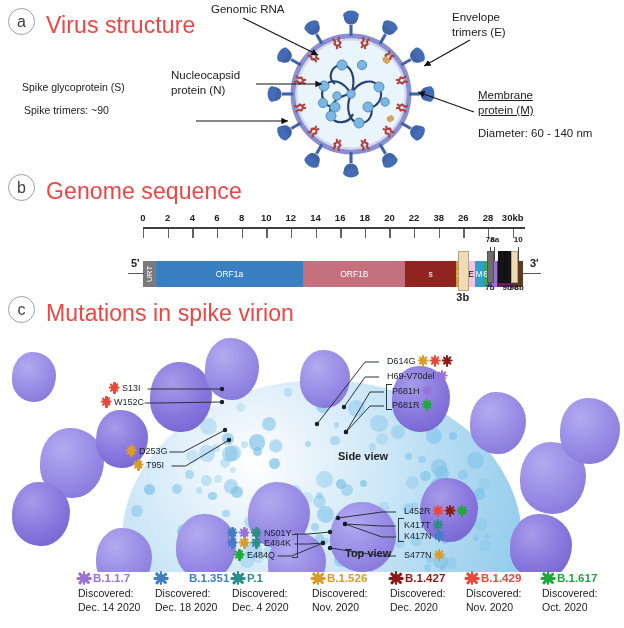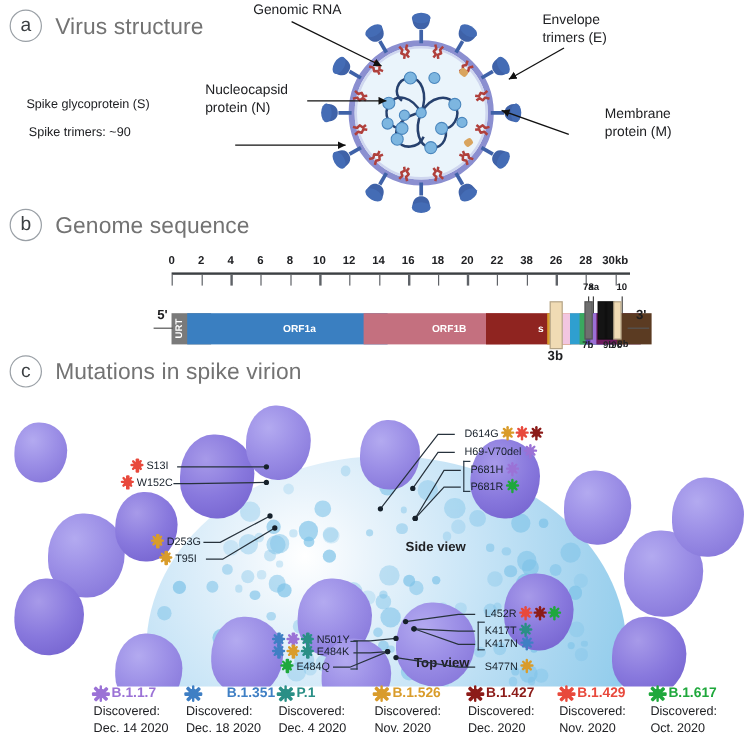--- a/index.html
+++ b/index.html
@@ -4,33 +4,33 @@
 <style>
   html,body{margin:0;padding:0;background:#ffffff;}
   body{width:624px;height:628px;position:relative;overflow:hidden;
        font-family:"Liberation Sans","DejaVu Sans",sans-serif;color:#1d1d1f;}
   .abs{position:absolute;}
   .panel-letter{
     width:25px;height:25px;border-radius:50%;border:1.2px solid #9aa0a6;
     display:flex;align-items:center;justify-content:center;
     font-size:16px;color:#3c4043;background:#fff;
   }
-  .panel-title{font-size:19px;color:#737373;letter-spacing:.1px;}
+  .panel-title{font-size:23px;color:#ef4444;letter-spacing:.1px;}
   .small-txt{font-size:10.5px;color:#202124;line-height:13.5px;}
   .mid-txt{font-size:11.5px;color:#202124;line-height:15px;}
 
   
   .virus-wrap{width:172px;height:172px;}
   
   .axis-line{height:1.6px;background:#3c4043;}
   .tick{position:absolute;width:1.4px;height:9px;background:#5f6368;top:0;}
   .ticknum{position:absolute;font-size:9.5px;font-weight:bold;color:#202124;
            transform:translateX(-50%);white-space:nowrap;}
   .gene{position:absolute;top:0;height:100%;display:flex;align-items:center;
-        justify-content:center;color:#fff;font-size:8.5px;font-weight:bold;padding-left:20px;}
+        justify-content:center;color:#fff;font-size:8.5px;font-weight:normal;}
   .dropbox{position:absolute;}
   .droplbl{position:absolute;font-size:8px;font-weight:bold;color:#202124;
            transform:translateX(-50%);white-space:nowrap;}
   .droplbl.big{font-size:11px;}
 
   
   #spike-image{
     position:absolute;left:0;top:332px;width:624px;height:240px;overflow:hidden;
   }
   .virion-body{
@@ -88,31 +88,32 @@
 <div class="abs mid-txt" style="left:171px;top:68px;">
   <div>Nucleocapsid</div>
   <div>protein (N)</div>
 </div>
 
 <div class="abs mid-txt" style="left:452px;top:10px;">
   <div>Envelope</div>
   <div>trimers (E)</div>
 </div>
 
-<div class="abs mid-txt" style="left:504px;top:88px;">
+<div class="abs mid-txt" style="left:478px;top:88px;text-decoration:underline;">
   <div>Membrane</div>
   <div>protein (M)</div>
 </div>
 
 <div class="abs small-txt" style="left:22px;top:81px;">Spike glycoprotein (S)</div>
 <div class="abs small-txt" style="left:24px;top:104px;">
   <div>Spike trimers: ~90</div>
 </div>
 
 <div class="abs mid-txt" style="left:478px;top:123px;line-height:21px;">
+  <div>Diameter:  60 - 140 nm</div>
 </div>
 
 <div class="abs virus-wrap" style="left:265px;top:8px;">
   <svg width="172" height="172" viewBox="0 0 172 172">
     <defs>
       <g id="spikeU">
         <path d="M0,0 L0,-11" stroke="#3f62a8" stroke-width="3.1"></path>
         <path d="M-7.5,-22 C-7.5,-13 -3.2,-11.5 0,-11.5 C3.2,-11.5 7.5,-13 7.5,-22 C5,-18.5 -5,-18.5 -7.5,-22 Z" fill="#3f62a8"></path>
         <ellipse cx="0" cy="-21" rx="7.8" ry="4.4" fill="#446cb5"></ellipse>
       </g>

